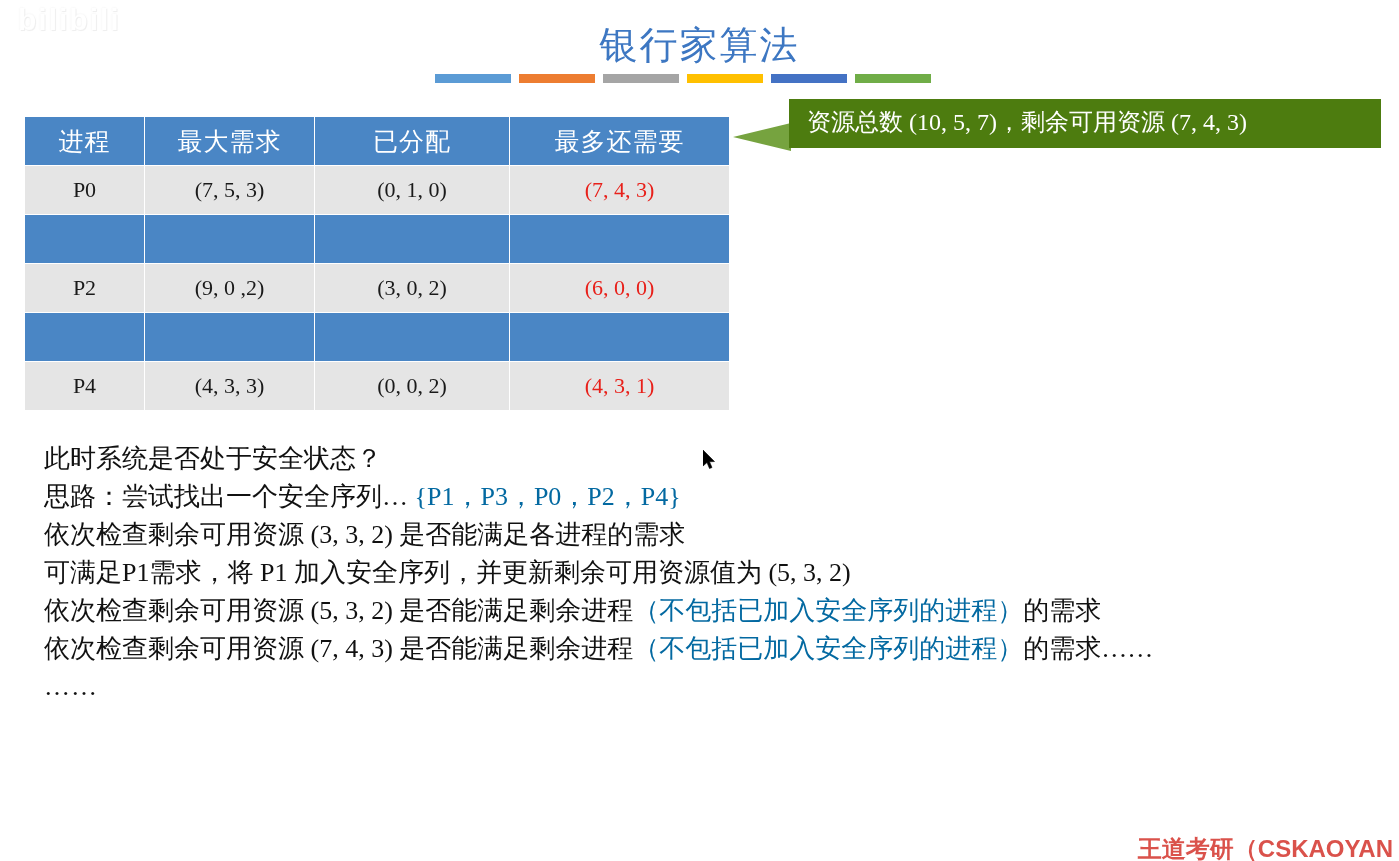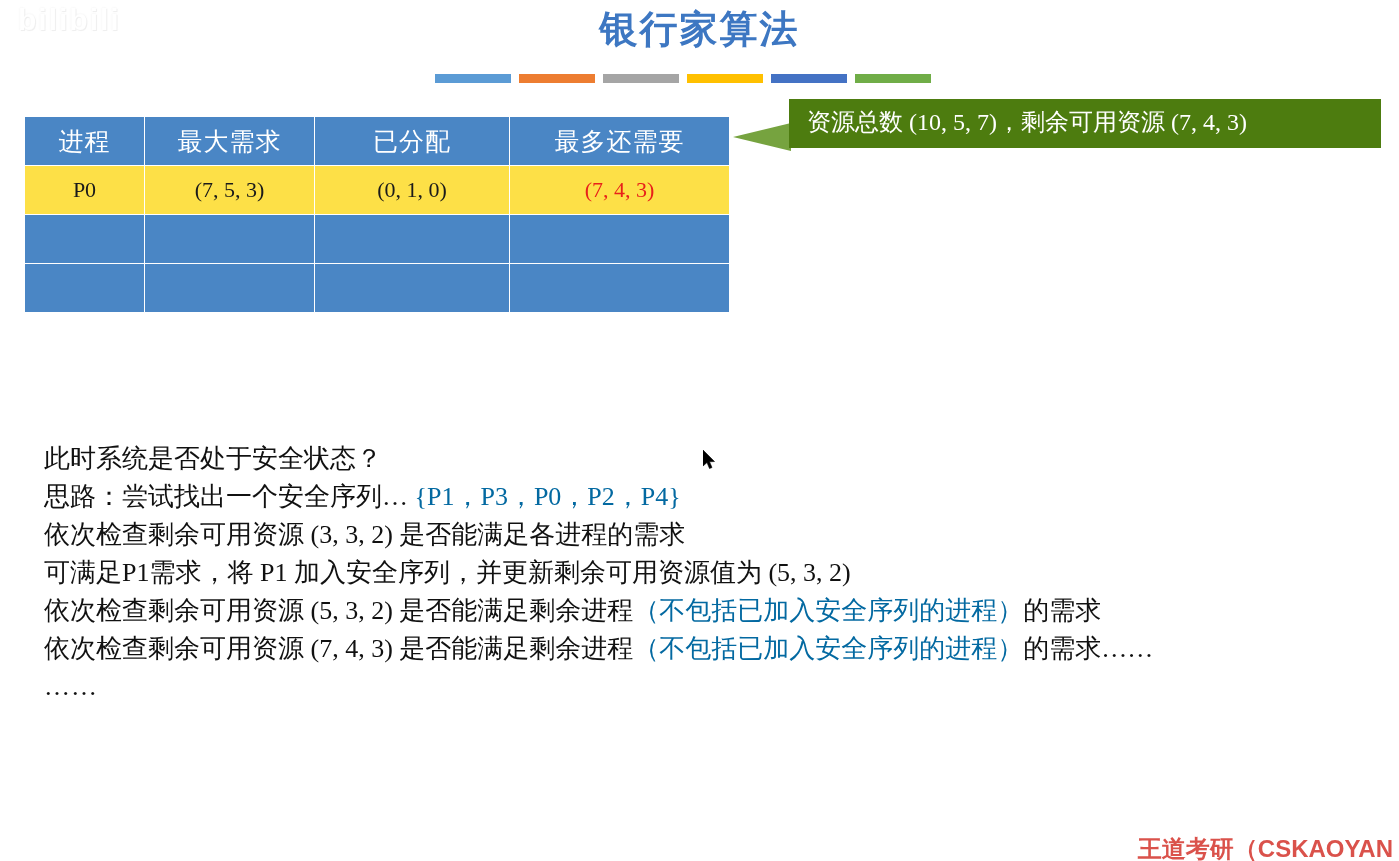--- a/index.html
+++ b/index.html
@@ -29,27 +29,27 @@
     font-weight: bold;
     letter-spacing: 2px;
     line-height: 40px;
     text-shadow: 0 0 2px #bbbbbb, 1px 1px 0 #cccccc;
     user-select: none;
   }
 
   
   .slide-title {
     position: absolute;
-    top: 4px;
+    top: 20px;
     left: 0;
     width: 1399px;
     text-align: center;
     color: #3d77c2;
     font-size: 38px;
-    font-weight: bold;
+    font-weight: normal;
     font-family: "Liberation Serif", serif;
     letter-spacing: 2px;
   }
 
   
   .colorbars {
     position: absolute;
     top: 74px;
     left: 435px;
     display: flex;
@@ -77,21 +77,21 @@
     background: #4a86c5;
     color: #ffffff;
     font-size: 25px;
     font-weight: normal;
     height: 46px;
     border: 1px solid #ffffff;
     text-align: center;
     letter-spacing: 1px;
   }
   table.banker td {
-    background: #fde047;
+    background: #e5e5e5;
     color: #1a1a1a;
     font-size: 22px;
     height: 46px;
     border: 1px solid #ffffff;
     text-align: center;
   }
   table.banker td.need {
     color: #e8201a;
   }
   table.banker tr.hidden-row td {
@@ -206,25 +206,37 @@
         <td>(7, 5, 3)</td>
         <td>(0, 1, 0)</td>
         <td class="need">(7, 4, 3)</td>
       </tr>
       <tr class="hidden-row">
         <td></td>
         <td></td>
         <td></td>
         <td></td>
       </tr>
+      <tr>
+        <td>P2</td>
+        <td>(9, 0 ,2)</td>
+        <td>(3, 0, 2)</td>
+        <td class="need">(6, 0, 0)</td>
+      </tr>
       <tr class="hidden-row">
         <td></td>
         <td></td>
         <td></td>
         <td></td>
+      </tr>
+      <tr>
+        <td>P4</td>
+        <td>(4, 3, 3)</td>
+        <td>(0, 0, 2)</td>
+        <td class="need">(4, 3, 1)</td>
       </tr>
     </tbody>
   </table>
 </div>
 
 <div class="callout-tail"></div>
 <div class="callout">资源总数 (10, 5, 7)，剩余可用资源 (7, 4, 3)</div>
 
 <div class="body-text">
   <div class="line">此时系统是否处于安全状态？</div>

